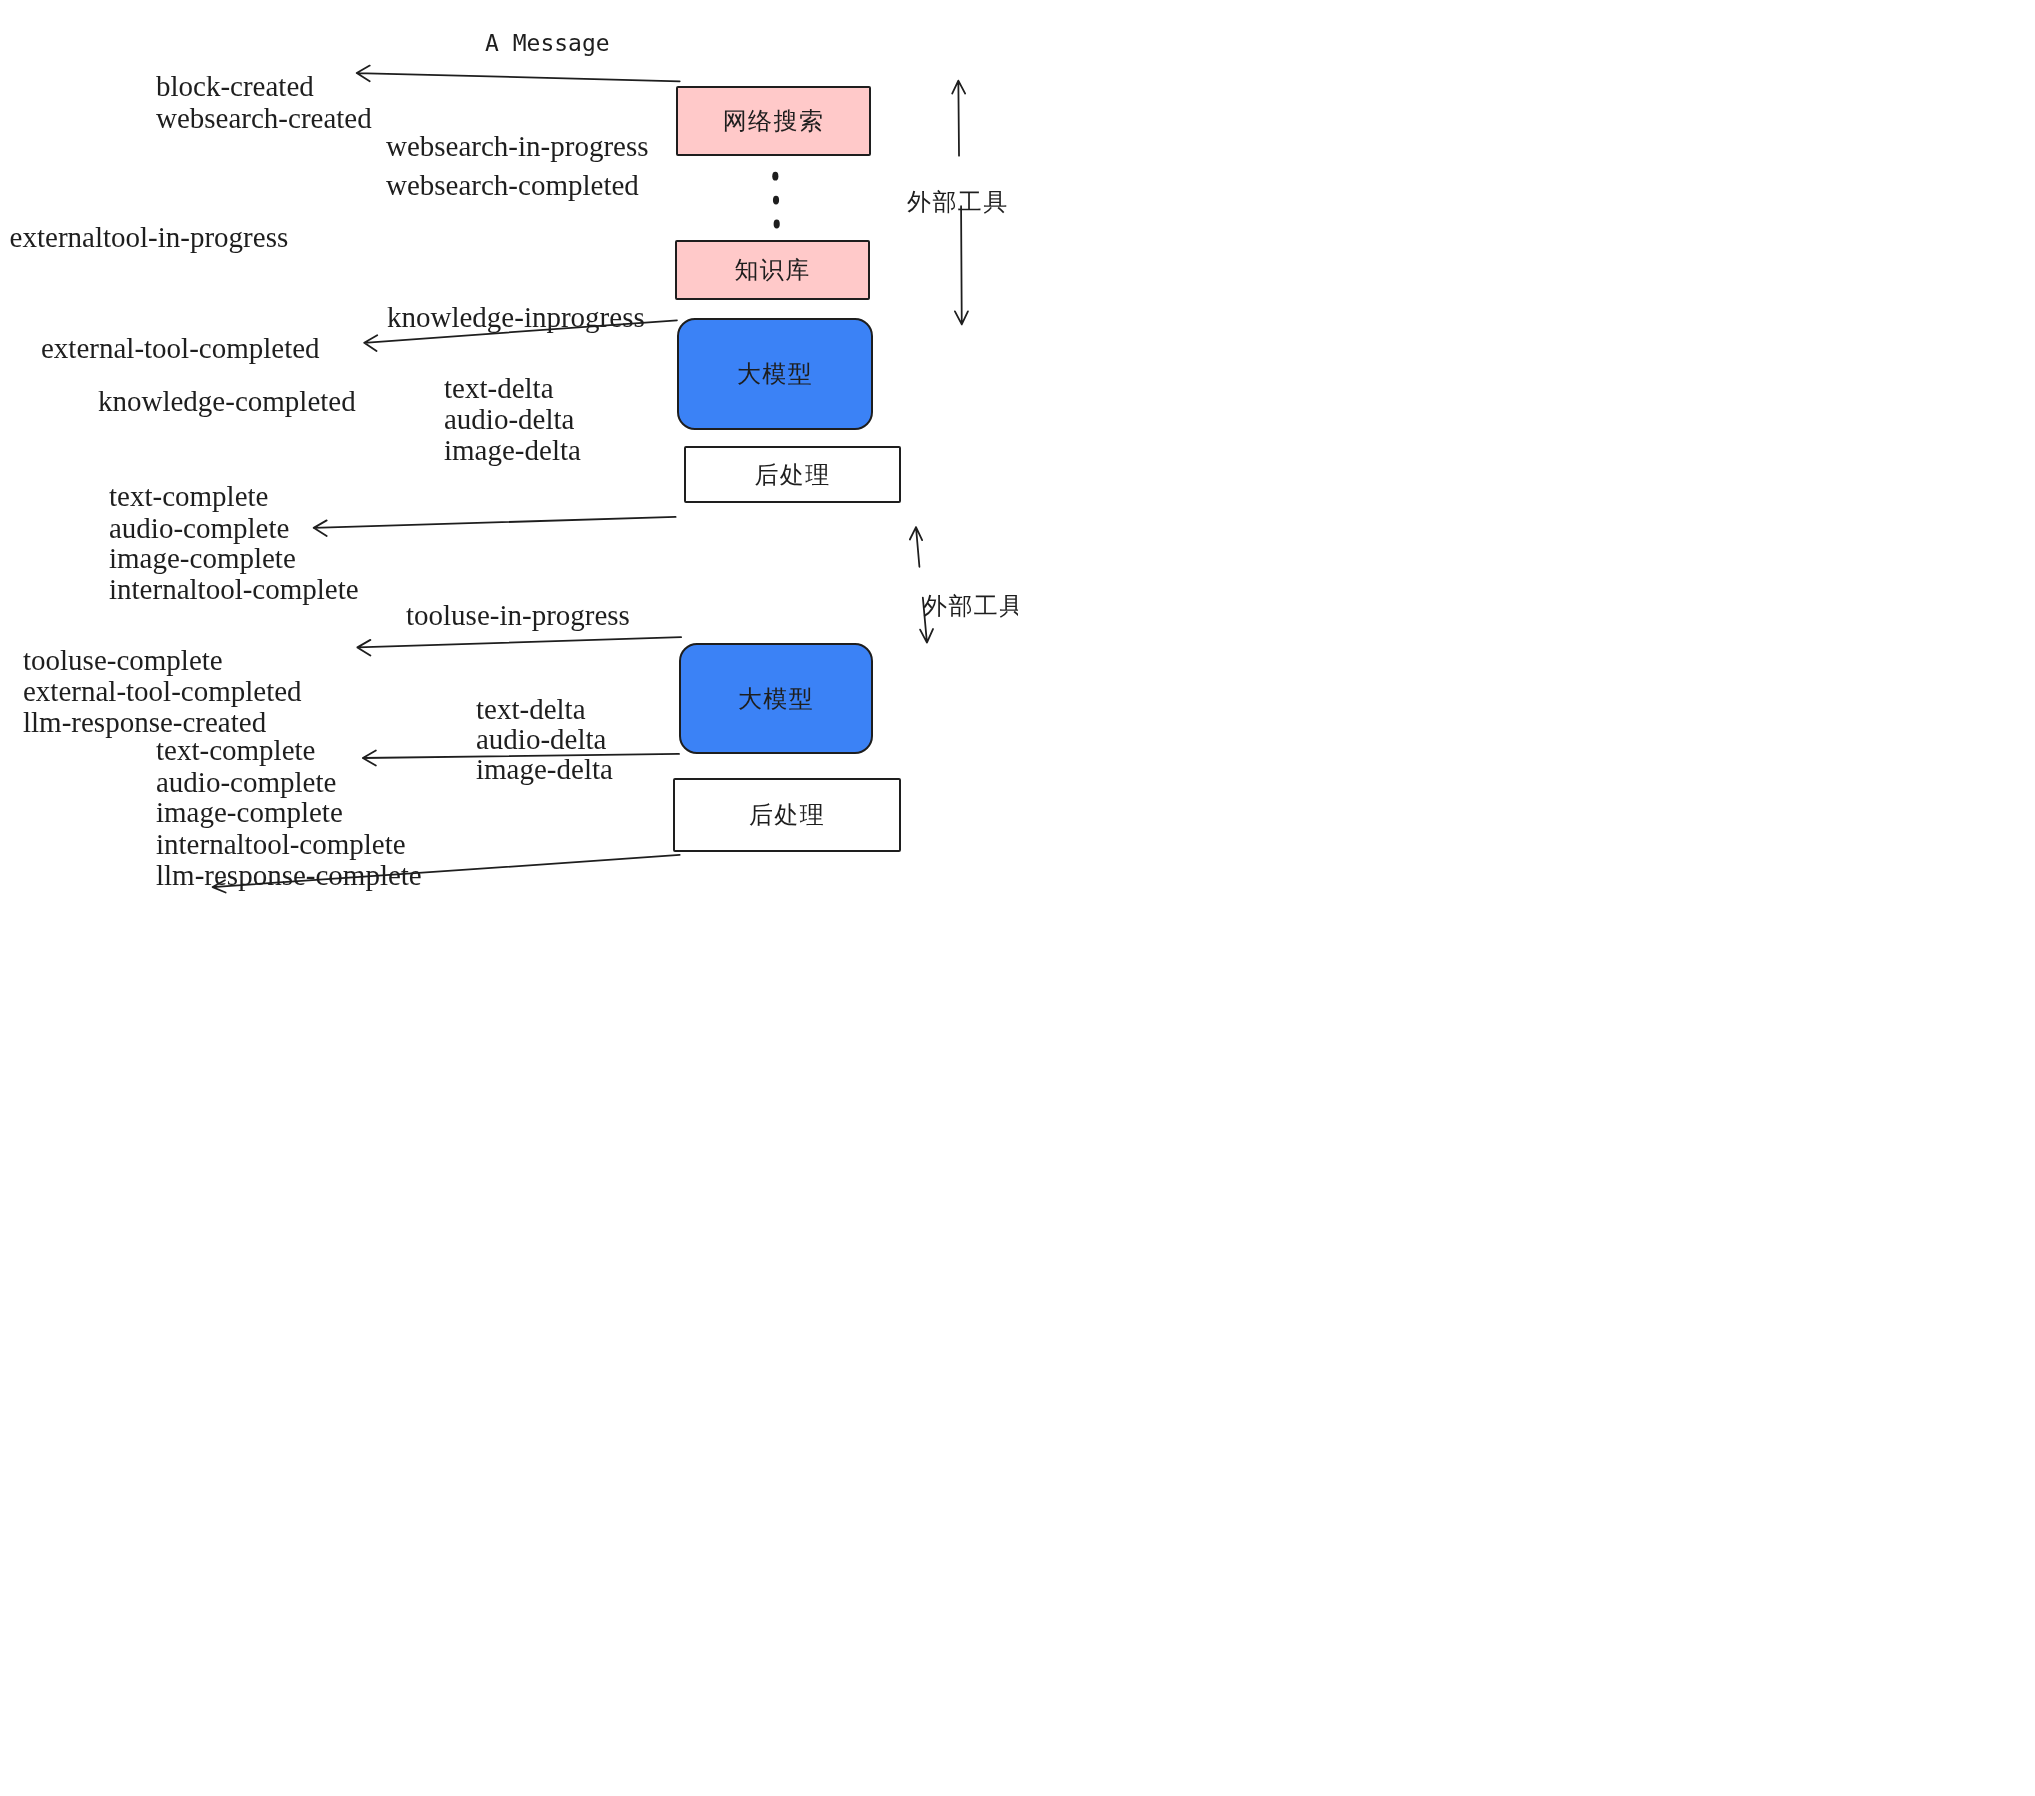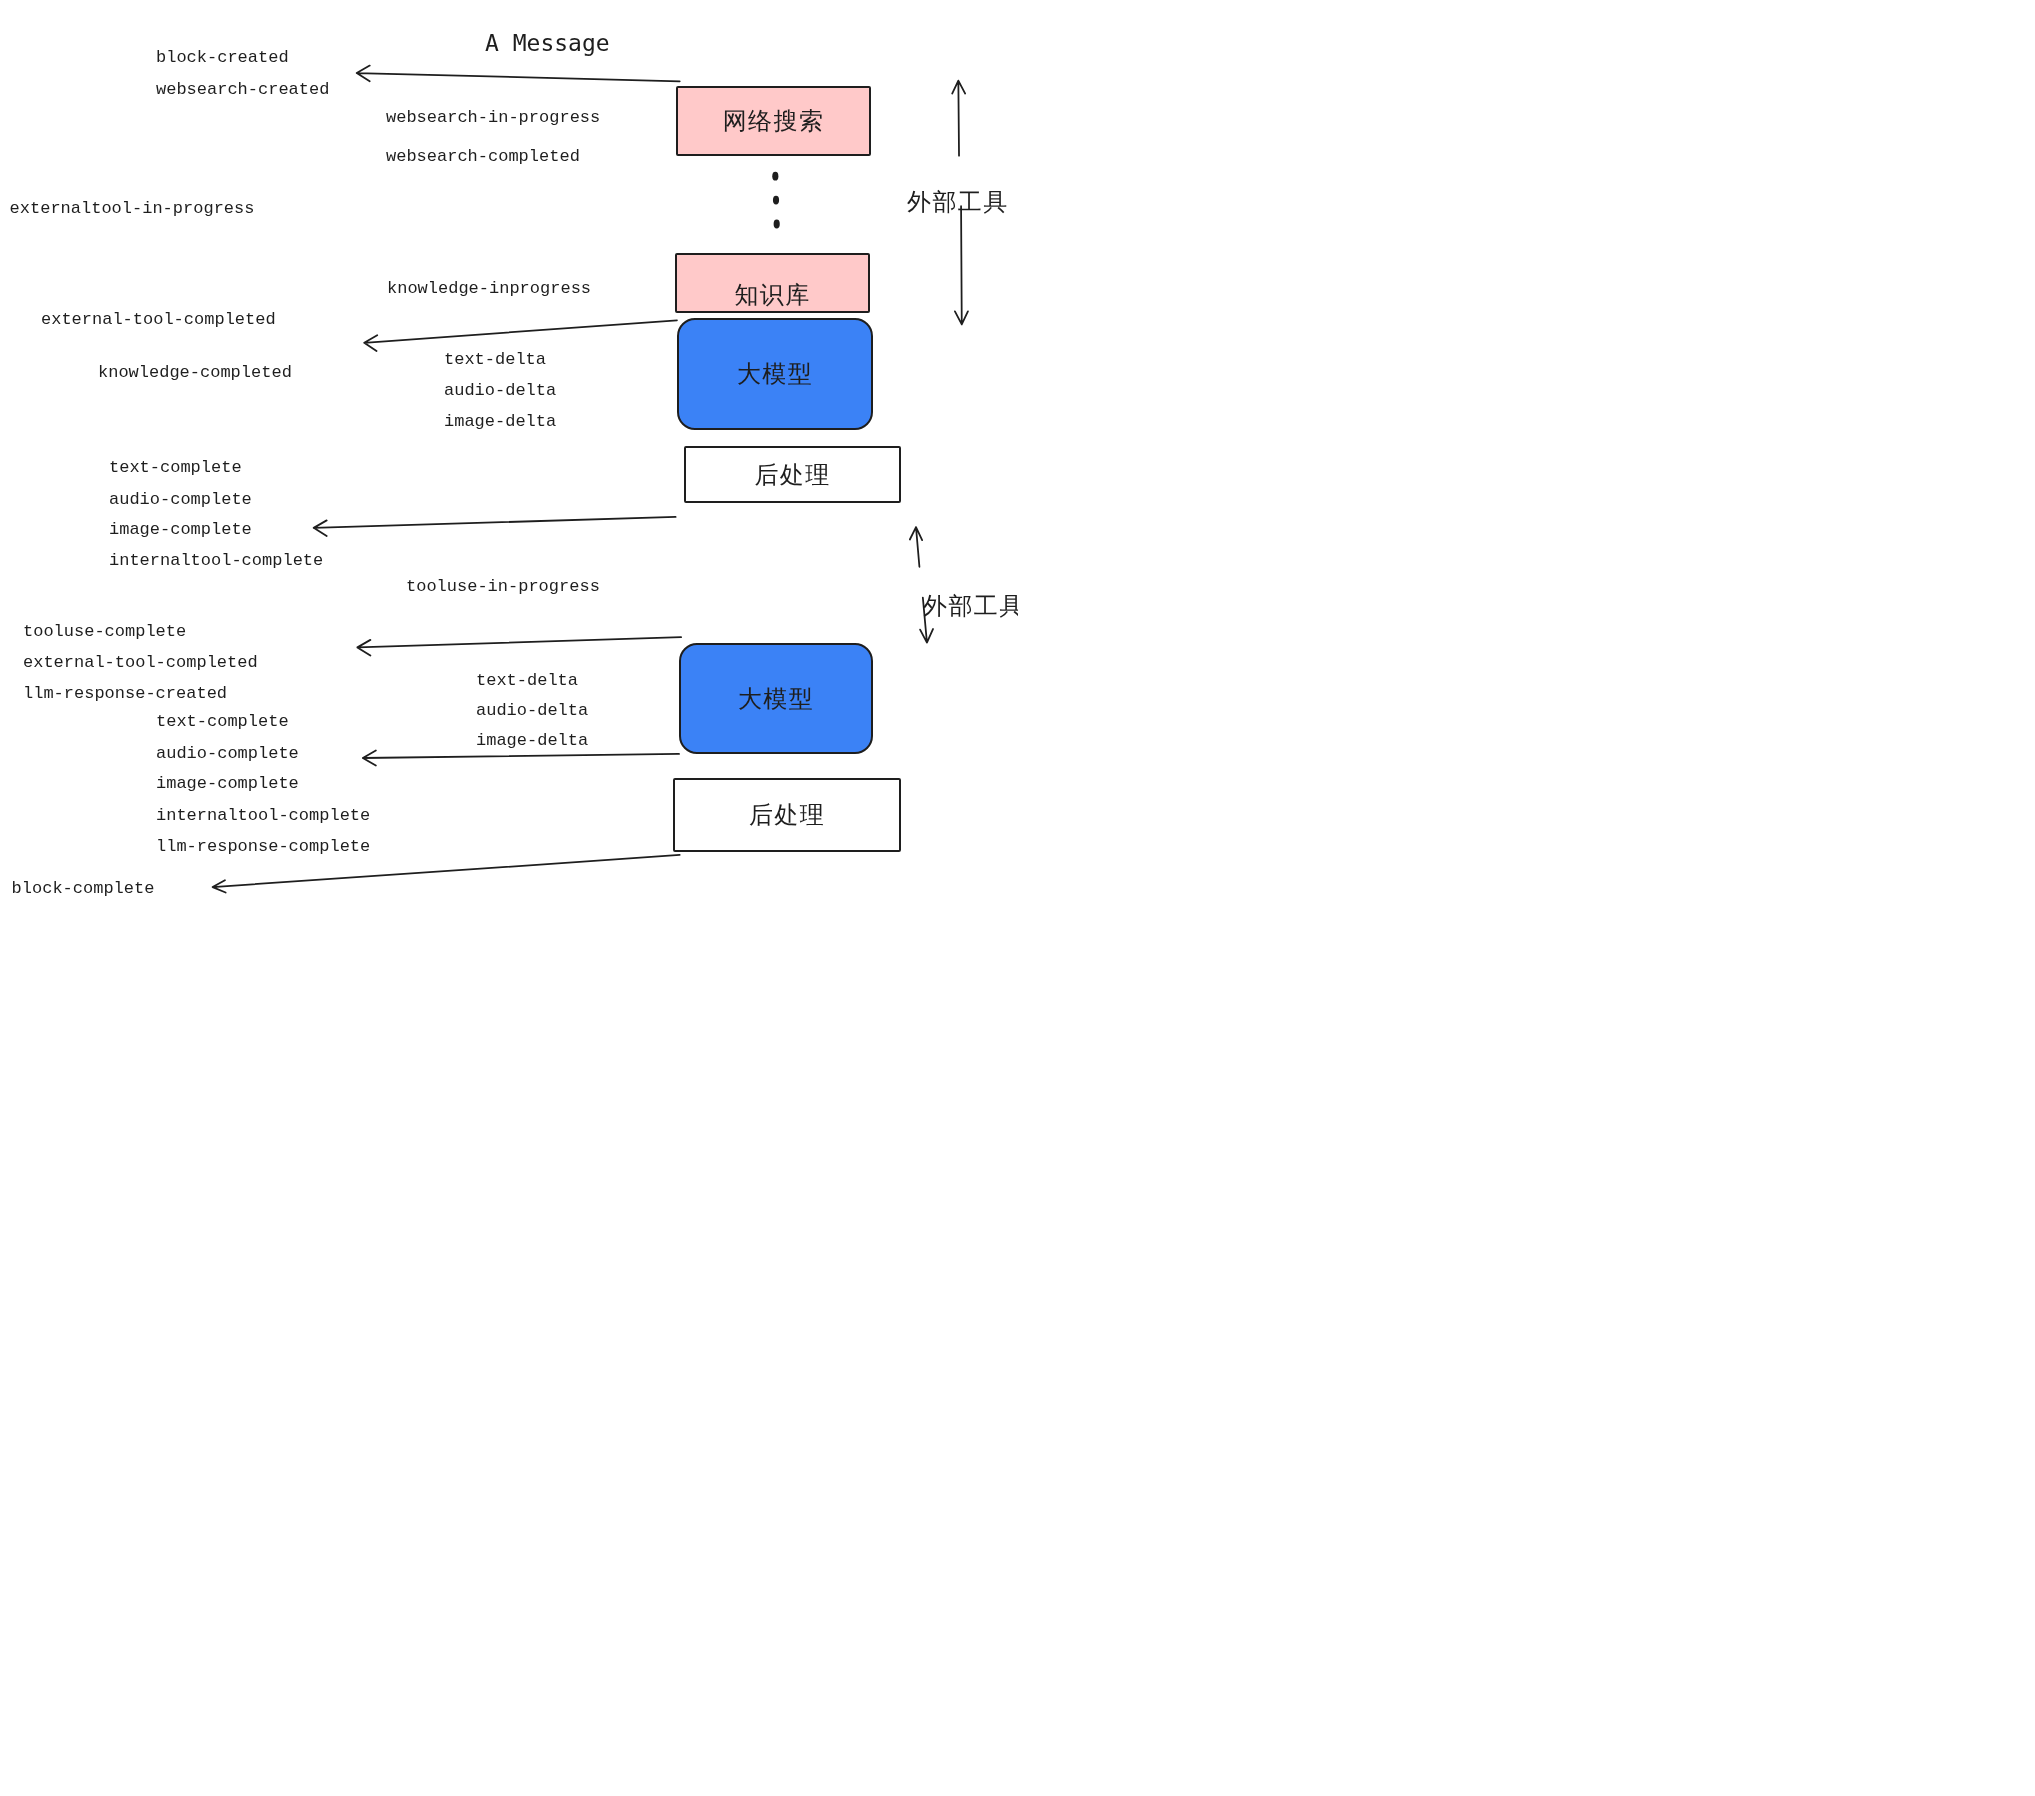--- a/index.html
+++ b/index.html
@@ -1,19 +1,19 @@
 <!DOCTYPE html>
 <html style="font-size:11px"><head>
 <meta charset="utf-8">
 <style>
   html,body{margin:0;padding:0;background:#ffffff;}
   #canvas{position:relative;width:1018px;height:898px;background:#ffffff;overflow:hidden;
           font-family:"DejaVu Sans",sans-serif;color:#1e1e1e;}
-  .evt{position:absolute;font-family:Liberation Mono, monospace;font-size:17px;
-       line-height:1;color:#1e1e1e;white-space:nowrap;transform:translateY(-50%);}
+  .evt{position:absolute;font-family:Liberation Serif, serif;font-size:29px;
+       line-height:1;color:#1e1e1e;white-space:nowrap;transform:translateY(-50%);margin-top:29px;}
   .title{position:absolute;font-family:"DejaVu Sans Mono",monospace;font-size:23px;
          color:#1e1e1e;white-space:nowrap;}
   .box{position:absolute;border:2px solid #1e1e1e;border-radius:2px;box-sizing:border-box;
        display:flex;align-items:center;justify-content:center;
        font-family:"DejaVu Sans",sans-serif;font-size:24px;letter-spacing:1.4px;color:#1e1e1e;}
   .box.pink{background:#ffc9c9;}
   .box.green{background:#3b82f6;border-radius:18px;}
   .box.yellow{background:#ffe897;}
   .box.white{background:#ffffff;}
   .box.mono{font-family:"DejaVu Sans Mono",monospace;font-size:21px;letter-spacing:0.7px;}
@@ -41,21 +41,21 @@
     <ellipse cx="1135" cy="258" rx="4.5" ry="6.5" fill="#1e1e1e" stroke="none"></ellipse>
     <ellipse cx="1136" cy="293" rx="4.5" ry="6.5" fill="#1e1e1e" stroke="none"></ellipse>
     <ellipse cx="1137" cy="328" rx="4.5" ry="6.5" fill="#1e1e1e" stroke="none"></ellipse>
   </svg>
 
   <div class="title" style="left:485px;top:30px;">A Message</div>
 
   <div class="box pink" style="left:676px;top:86px;width:195px;height:70px;">
     <span>网络搜索</span>
   </div>
-  <div class="box pink" style="left:675px;top:253px;width:195px;height:60px;align-items:flex-end;">
+  <div class="box pink" style="left:675px;top:240px;width:195px;height:60px;">
     <span>知识库</span>
   </div>
   <div class="box green" style="left:677px;top:318px;width:196px;height:112px;">
     <span>大模型</span>
   </div>
   <div class="box white" style="left:684px;top:446px;width:217px;height:57px;">
     <span>后处理</span>
   </div>
   <div class="box green" style="left:679px;top:643px;width:194px;height:111px;">
     <span>大模型</span>

